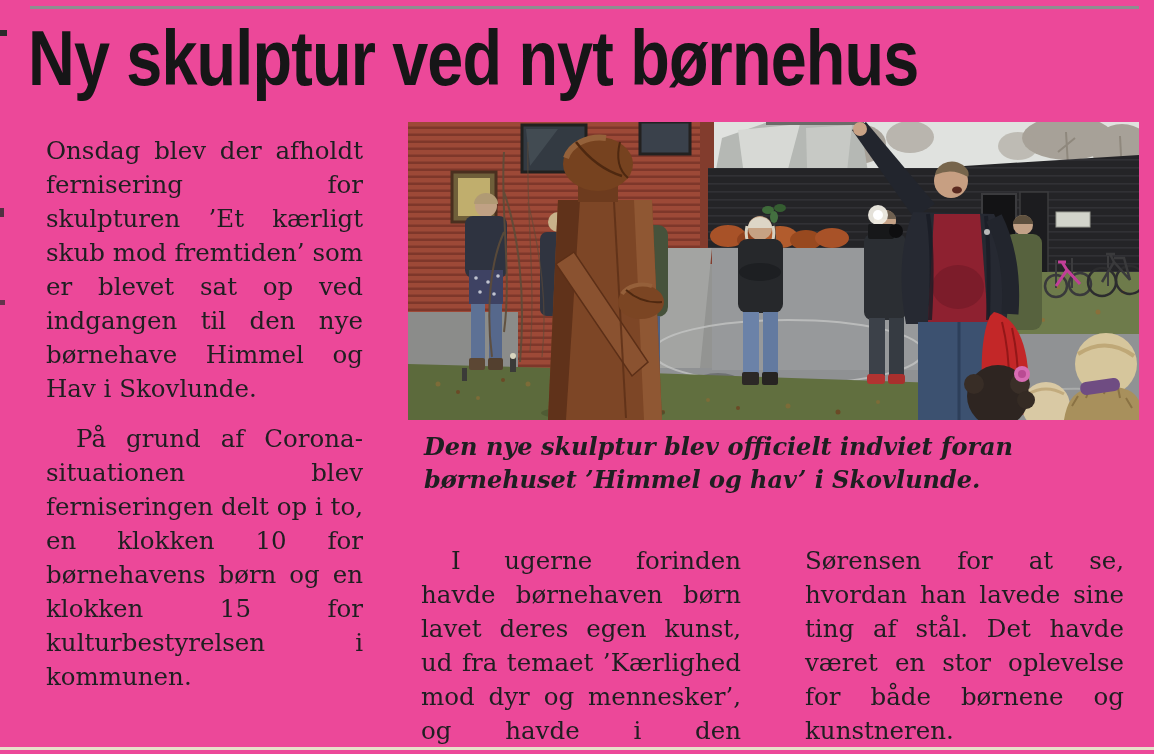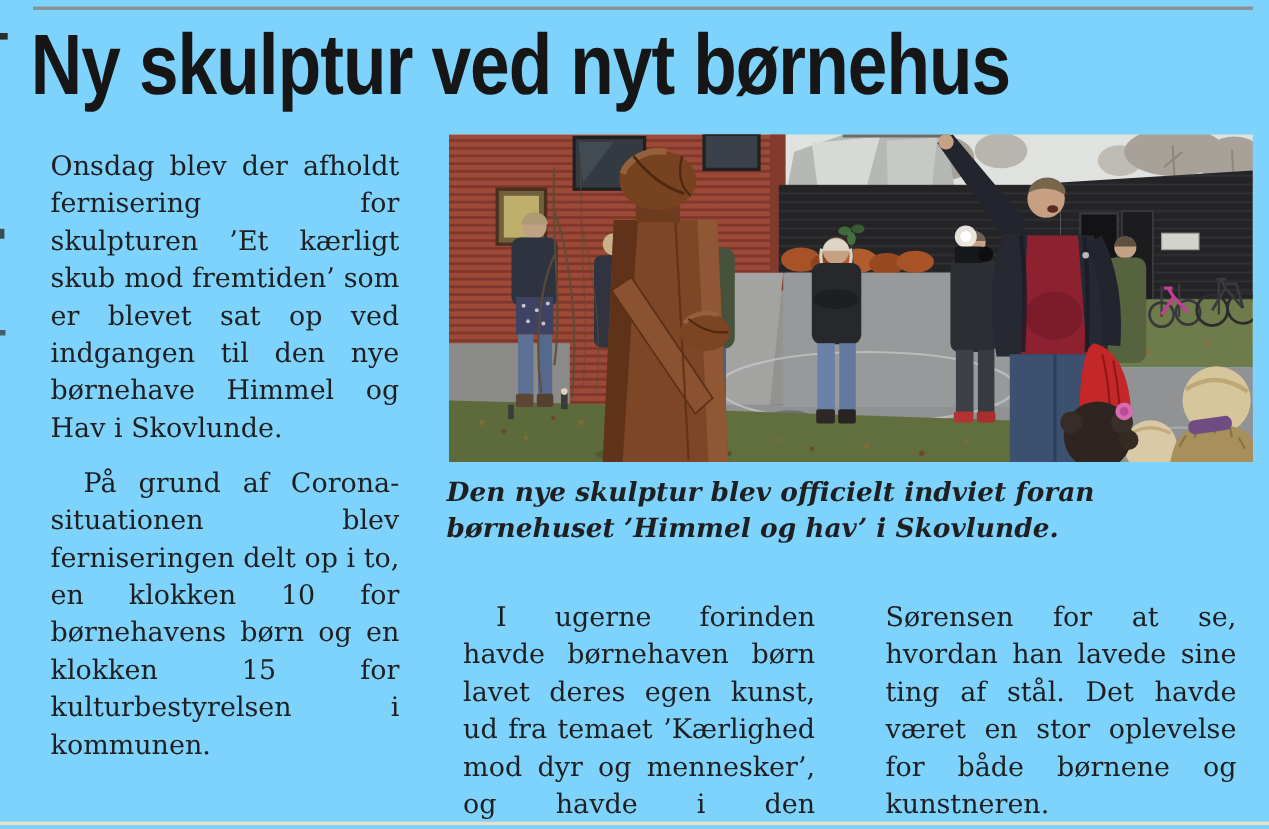--- a/index.html
+++ b/index.html
@@ -1,36 +1,36 @@
 <!DOCTYPE html>
 <html><head>
 <meta charset="utf-8">
 <style>
   html,body { margin:0; padding:0; background:#ffffff; }
   .page {
     position:relative; width:1154px; height:754px; overflow:hidden;
-    background:#7dd3fc; color:#1f1f21;
+    background:#ec4899; color:#1f1f21;
     font-family:"DejaVu Serif", serif;
   }
   .rule-top { position:absolute; left:30px; top:6px; width:1109px; height:3px; background:#8c8e90; }
   .rule-bottom { position:absolute; left:0; top:747px; width:1154px; height:3px; background:#e8e0ca; }
   .headline {
     position:absolute; left:28px; top:16px; margin:0;
     font-family:"Liberation Sans", sans-serif; font-weight:700;
     font-size:78px; line-height:1.1; letter-spacing:-1px; color:#161617;
     transform:scaleX(0.83); transform-origin:left top; white-space:nowrap;
   }
   .bodycol { position:absolute; font-size:24.5px; line-height:34px; text-align:justify; }
   .bodycol p { margin:16px; }
   .bodycol p.indent { text-indent:30px; }
   .col1 { left:30px;  top:118px; width:349px; }
   .col2 { left:405px; top:528px; width:352px; }
   .col3 { left:789px; top:528px; width:351px; }
   .caption {
-    position:absolute; left:406px; top:430px; width:715px;
+    position:absolute; left:424px; top:430px; width:715px;
     font-weight:bold; font-style:italic; font-size:24px; line-height:33px;
   }
   .byline { text-align:right; font-weight:bold; font-style:italic; margin-top:2px; }
   .photo-frame { position:absolute; left:408px; top:122px; width:731px; height:298px; overflow:hidden; }
   .photo-frame svg { display:block; }
   .speck { position:absolute; background:#2b2b2b; }
   .speck1 { left:0; top:30px;  width:7px; height:6px; }
   .speck2 { left:0; top:208px; width:4px; height:9px; opacity:.8; }
   .speck3 { left:0; top:300px; width:5px; height:5px; opacity:.7; }
 </style>

